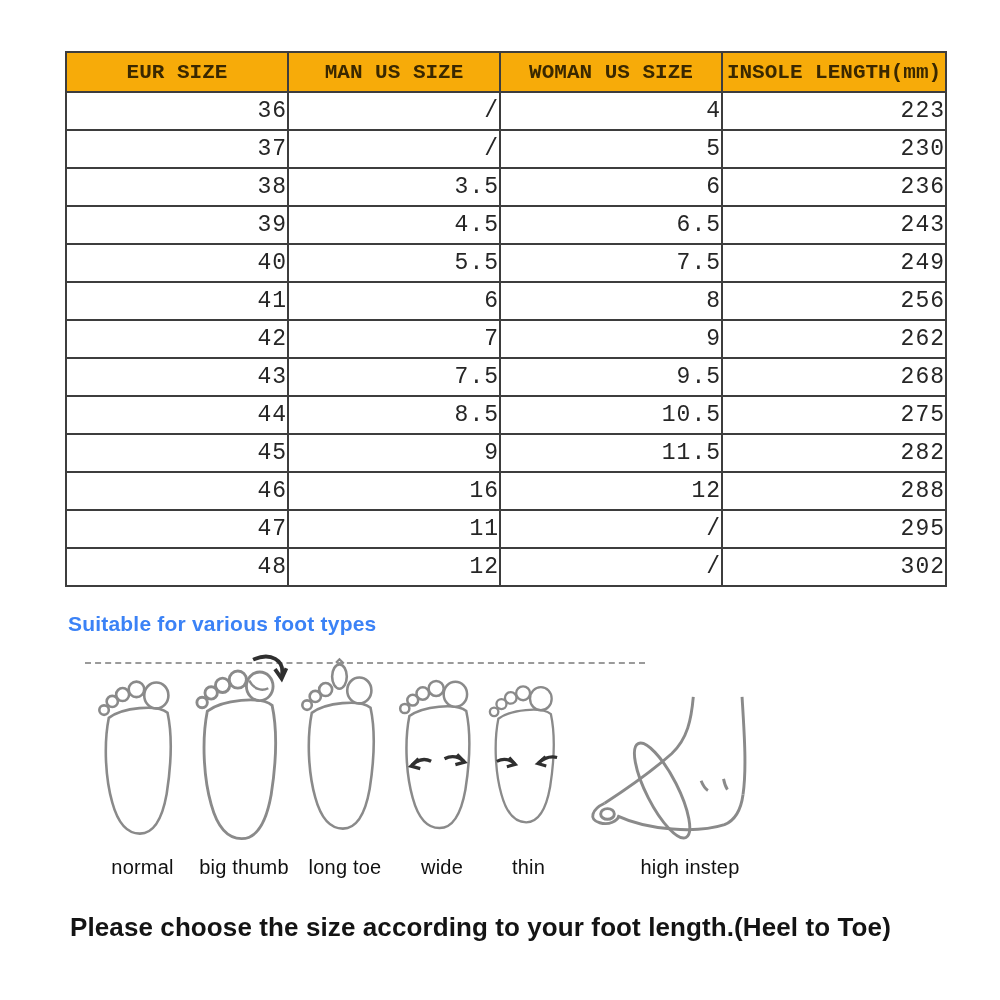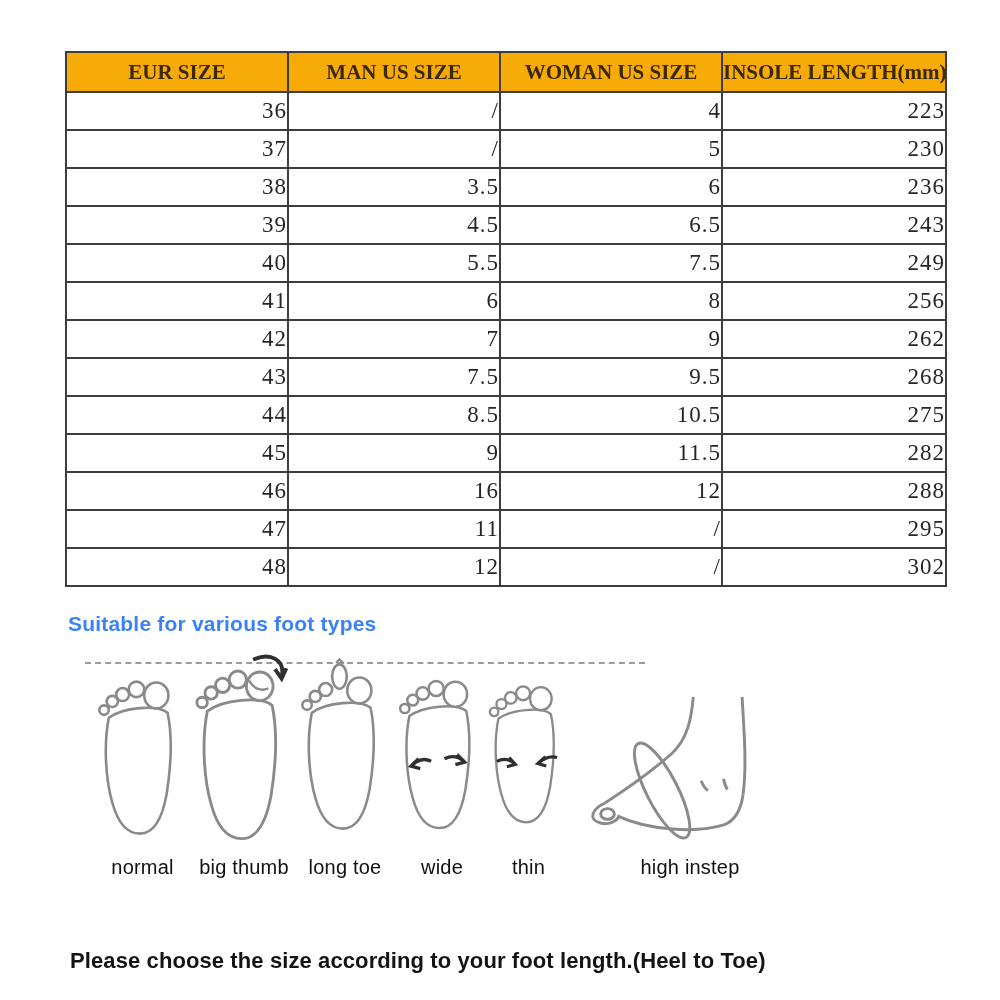--- a/index.html
+++ b/index.html
@@ -18,21 +18,21 @@
     width:1000px;height:1000px;
     background:#ffffff;
     font-family:"Liberation Sans", sans-serif;
     overflow:hidden;
   }
   .table-wrap{position:absolute;left:65px;top:51px;width:880px;}
   table.size-table{
     border-collapse:collapse;
     width:880px;
     table-layout:fixed;
-    font-family:Liberation Serif, serif;
+    font-family:Liberation Mono, monospace;
   }
   table.size-table th{
     background:var(--header-bg);
     color:var(--header-text);
     font-size:21px;
     font-weight:bold;
     letter-spacing:0px;
     height:40px;
     border:2px solid var(--border-color);
     text-align:center;
@@ -75,25 +75,24 @@
     text-align:center;
     font-size:20px;
     font-weight:normal;
     color:var(--label-color);
     letter-spacing:0.2px;
     white-space:nowrap;
   }
   .footer-note{
     position:absolute;
     left:70px;top:912px;
-    font-size:22px;
+    font-size:26px;
     font-weight:bold;
     color:#141414;
     letter-spacing:0.1px;
-    margin-top:36px;
   }
 </style>
 </head>
 <body>
 
 <div class="page">
 
   <svg width="0" height="0" style="position:absolute" aria-hidden="true">
     <defs>
       <g id="foot-base" fill="#ffffff" stroke="#8a8a8a" stroke-width="3">

